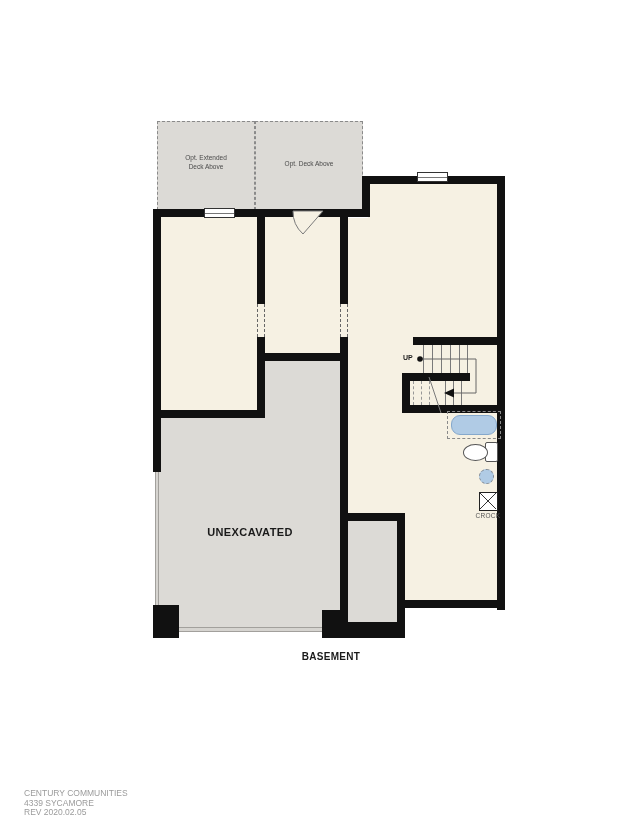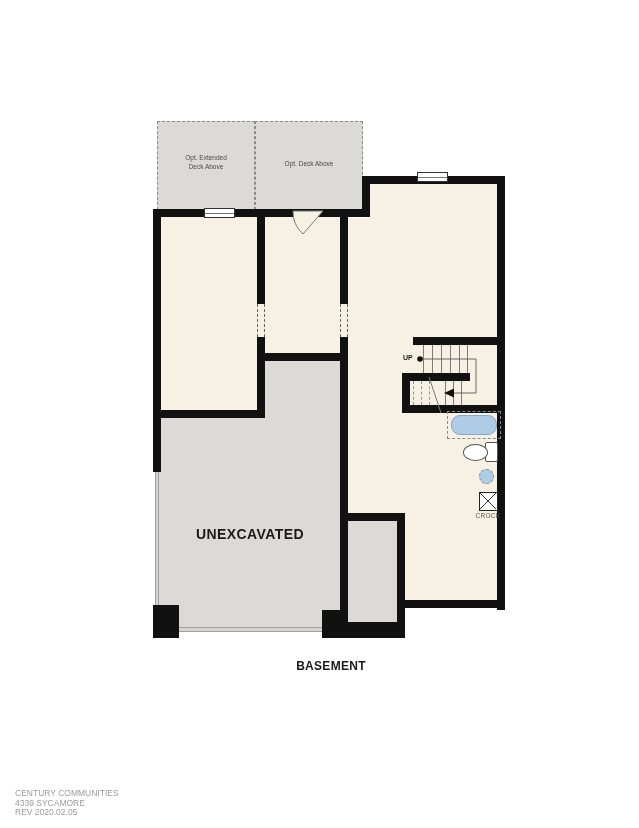--- a/index.html
+++ b/index.html
@@ -24,26 +24,26 @@
   
   .tub-outline{position:absolute;border:1px dashed var(--dashed_gray,#8a8a8a);z-index:5;}
   .tub{position:absolute;background:var(--plumbing_blue,#b0cbe5);border:1px solid #85a8cc;border-radius:9px;z-index:6;}
   .toilet-tank{position:absolute;background:#fff;border:1px solid #555;border-radius:2px;z-index:5;}
   .toilet-bowl{position:absolute;background:#fff;border:1px solid #555;border-radius:50%;z-index:6;}
   .sink{position:absolute;background:var(--plumbing_blue,#b0cbe5);border:1px dashed #7f8893;border-radius:50%;z-index:5;}
   .crock{position:absolute;background:#fff;border:1.5px solid #222;z-index:5;}
   svg.overlay{position:absolute;left:0;top:0;z-index:6;pointer-events:none;}
   
   .lbl{position:absolute;color:#1a1a1a;z-index:7;text-align:center;}
-  .lbl-unex{font-weight:bold;font-size:14px;letter-spacing:.4px;}
-  .lbl-title{font-weight:bold;font-size:12px;letter-spacing:.3px;margin-top:8px;}
+  .lbl-unex{font-weight:bold;font-size:11px;letter-spacing:.4px;}
+  .lbl-title{font-weight:bold;font-size:10px;letter-spacing:.3px;}
   .lbl-up{font-weight:600;font-size:7px;text-align:left;}
   .lbl-crock{font-size:6.5px;color:#555;letter-spacing:.3px;}
   .lbl-deck{font-size:6.5px;color:#4a4a4a;line-height:8.5px;}
-  .footer{position:absolute;left:15px;top:789px;font-size:8.5px;line-height:9.5px;
+  .footer{position:absolute;left:24px;top:789px;font-size:8.5px;line-height:9.5px;
           color:var(--footer_text,#9b9b9b);z-index:7;text-align:left;}
 </style>
 </head>
 <body>
 
 <div class="stage">
 
   <div class="deck" style="left:157px;top:121px;width:96px;height:87px;"></div>
   <div class="deck" style="left:255px;top:121px;width:106px;height:87px;"></div>
   <div class="lbl lbl-deck" style="left:157px;top:154px;width:98px;">

